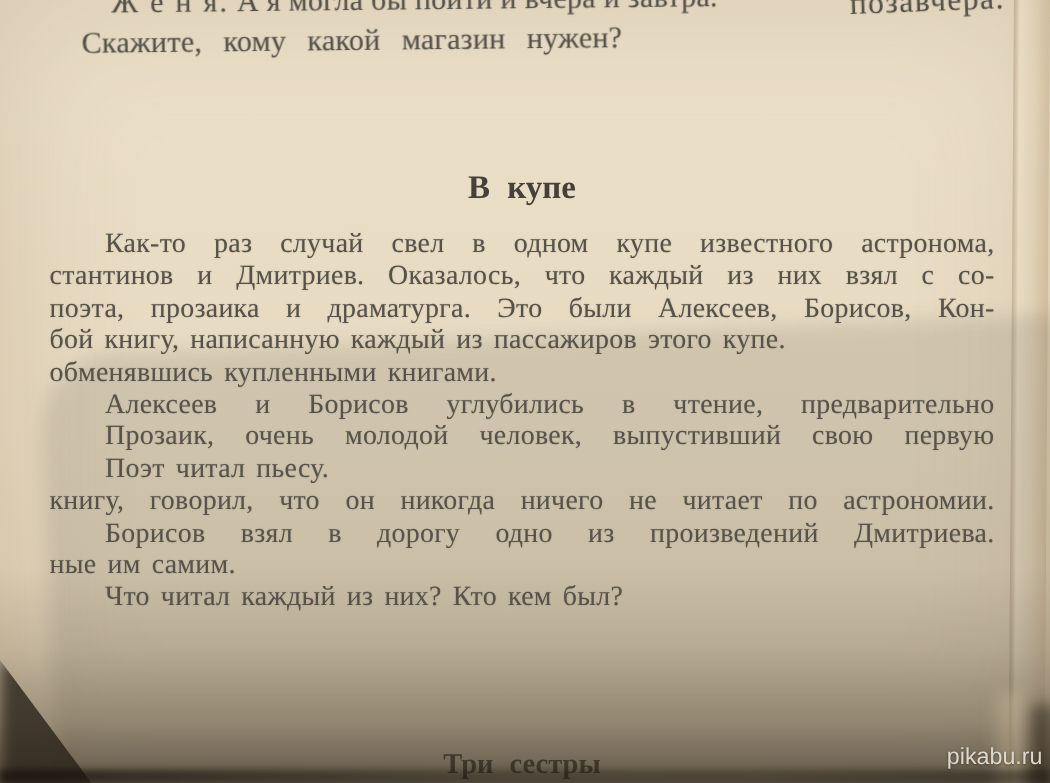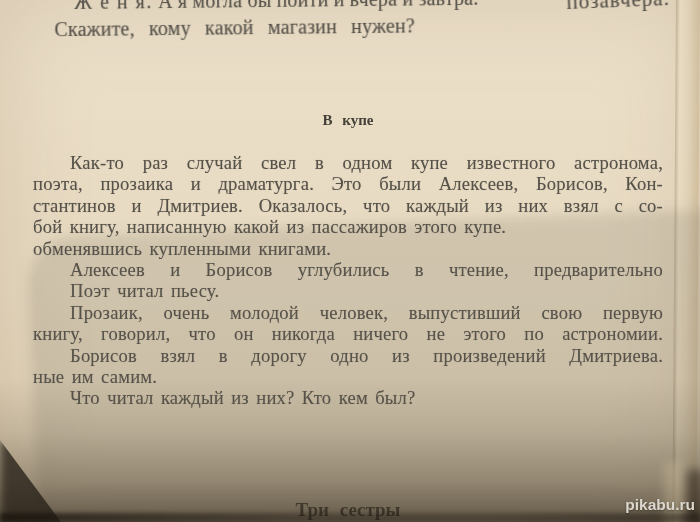--- a/index.html
+++ b/index.html
@@ -36,21 +36,21 @@
   .dialogue .q{margin-left:-20px;word-spacing:9px;}
 
   .fragment{
     position:absolute;top:-10px;left:566px;
     font-size:21px;letter-spacing:1px;
     transform:rotate(-2.2deg);transform-origin:left top;
   }
 
   .title{
     position:absolute;left:33px;top:112px;width:630px;margin:0;
-    text-align:center;font-size:15px;font-weight:bold;
+    text-align:center;font-size:22px;font-weight:bold;
     word-spacing:6px;color:#45413a;
   }
 
   .para{
     position:absolute;left:33px;top:152px;width:630px;
     font-size:18.6px;line-height:21.4px;letter-spacing:0.2px;word-spacing:2.5px;
   }
   .para .ln{text-align:left;white-space:nowrap;}
   .para .ln.j{white-space:normal;text-align:justify;text-align-last:justify;}
   .para .ln.ind{text-indent:37px;}
@@ -102,21 +102,21 @@
     background:linear-gradient(90deg,
       rgba(22,17,11,0.70) 0%, rgba(22,17,11,0.30) 45%,
       rgba(22,17,11,0.28) 70%, rgba(22,17,11,0.45) 100%);
     filter:blur(2px);
     pointer-events:none;
   }
 
   .watermark{
     position:absolute;right:5px;top:496px;
     font-family:"Liberation Sans","DejaVu Sans",sans-serif;
-    font-size:15.5px;font-weight:bold;color:#ddd8cf;
+    font-size:15.5px;font-weight:normal;color:#ddd8cf;
     text-shadow:0 1px 2px rgba(30,24,16,0.55);
     z-index:10;
   }
 </style>
 </head>
 <body>
 
 <div class="photo">
 
   <div class="edge"></div>
@@ -126,28 +126,28 @@
       <span>А я могла бы пойти и вчера и завтра.</span></div>
     <div class="dline q">Скажите, кому какой магазин нужен?</div>
   </div>
 
   <div class="fragment txt">позавчера.</div>
 
   <h2 class="title">В купе</h2>
 
   <div class="para txt">
     <div class="ln j ind">Как-то раз случай свел в одном купе известного астронома,</div>
+    <div class="ln j">стантинов и Дмитриев. Оказалось, что каждый из них взял с со-</div>
     <div class="ln j">поэта, прозаика и драматурга. Это были Алексеев, Борисов, Кон-</div>
-    <div class="ln j">стантинов и Дмитриев. Оказалось, что каждый из них взял с со-</div>
-    <div class="ln">бой книгу, написанную какой из пассажиров этого купе.</div>
+    <div class="ln">бой книгу, написанную каждый из пассажиров этого купе.</div>
     <div class="ln">обменявшись купленными книгами.</div>
     <div class="ln j ind">Алексеев и Борисов углубились в чтение, предварительно</div>
+    <div class="ln j ind">Прозаик, очень молодой человек, выпустивший свою первую</div>
     <div class="ln ind">Поэт читал пьесу.</div>
-    <div class="ln j ind">Прозаик, очень молодой человек, выпустивший свою первую</div>
-    <div class="ln j">книгу, говорил, что он никогда ничего не этого по астрономии.</div>
+    <div class="ln j">книгу, говорил, что он никогда ничего не читает по астрономии.</div>
     <div class="ln j ind">Борисов взял в дорогу одно из произведений Дмитриева.</div>
     <div class="ln">ные им самим.</div>
     <div class="ln ind">Что читал каждый из них? Кто кем был?</div>
   </div>
 
   <h2 class="title2">Три сестры</h2>
 
   <div class="shadow-ov"></div>
   <div class="bottom-ov"></div>
   <div class="corner-bl"></div>

